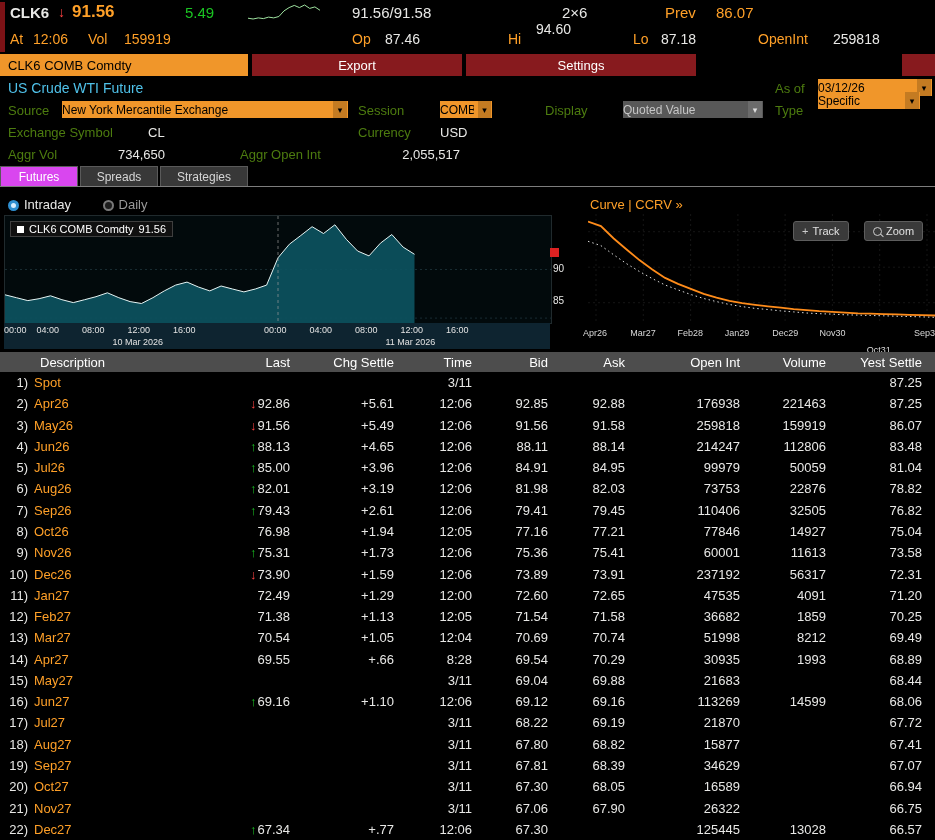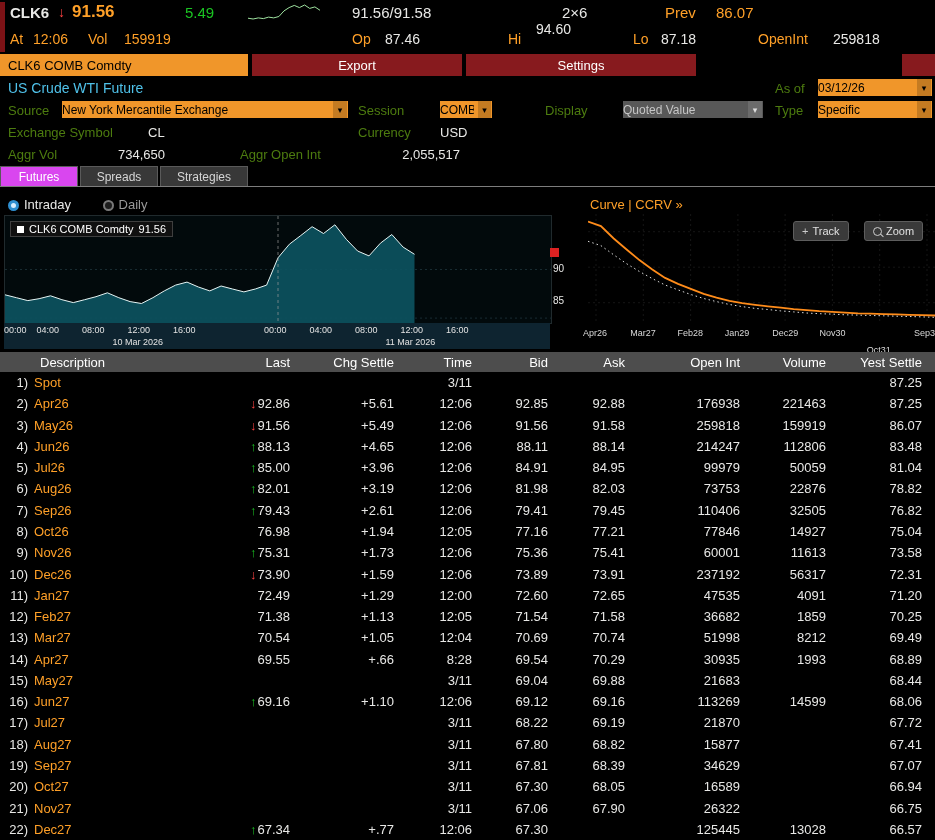--- a/index.html
+++ b/index.html
@@ -142,21 +142,21 @@
   <div class="sel" style="left:440px;top:25px;width:52px">
     <span class="txt">COMB</span>
       <span class="arr">▾</span>
   </div>
   <span class="lbl" style="left:545px;top:27px">Display</span>
   <div class="sel gray" style="left:623px;top:25px;width:140px">
     <span class="txt">Quoted Value</span>
       <span class="arr">▾</span>
   </div>
   <span class="lbl" style="left:775px;top:27px">Type</span>
-  <div class="sel" style="left:818px;top:25px;width:114px">
+  <div class="sel" style="left:818px;top:16px;width:102px">
     <span class="txt">Specific</span>
       <span class="arr">▾</span>
   </div>
 
   <span class="lbl" style="left:8px;top:49px">Exchange Symbol</span>
   <span class="val" style="left:148px;top:49px">CL</span>
   <span class="lbl" style="left:358px;top:49px">Currency</span>
   <span class="val" style="left:440px;top:49px">USD</span>
 
   <span class="lbl" style="left:8px;top:71px">Aggr Vol</span>

